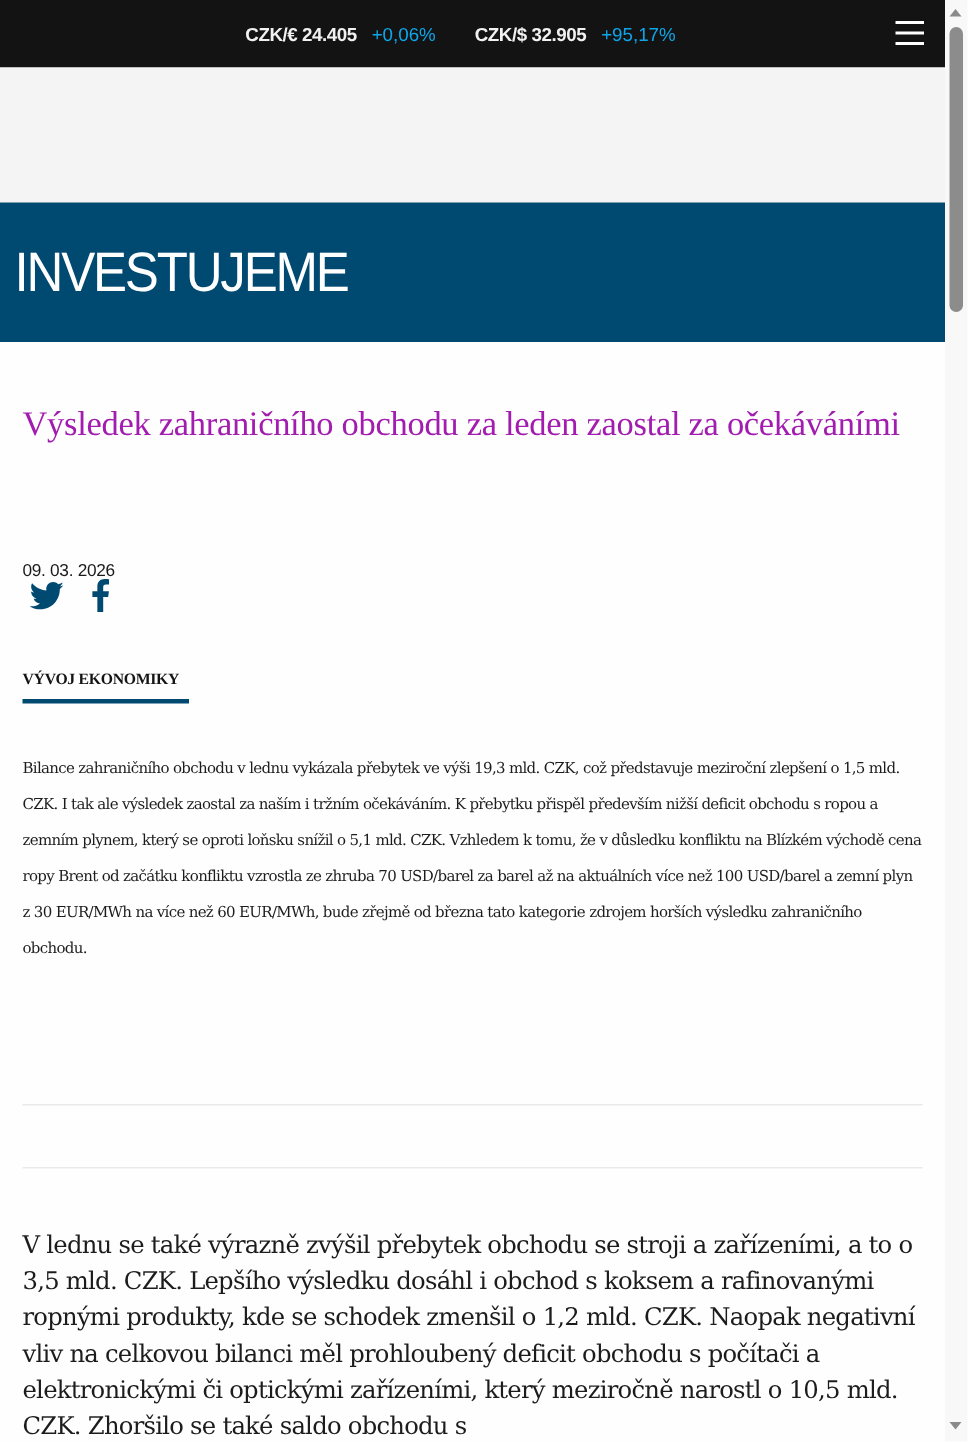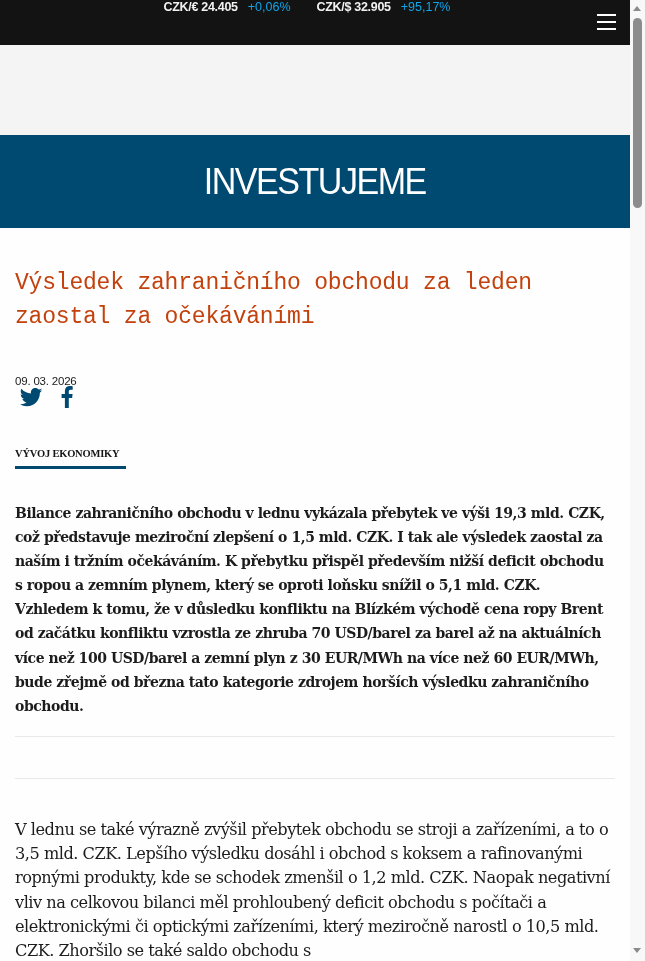--- a/index.html
+++ b/index.html
@@ -3,48 +3,48 @@
   <meta charset="utf-8">
   <style>
     * { box-sizing: border-box; margin: 0; padding: 0; }
     html, body { width: 645px; height: 961px; overflow: hidden; background: #fefefe; }
     body { position: relative; font-family: "DejaVu Sans", sans-serif; }
 
     .page { position: absolute; left: 0; top: 0; width: 630px; height: 961px; overflow: hidden; background: #fefefe; }
 
     
     .topbar { position: absolute; left: 0; top: 0; width: 630px; height: 45px; background: #131313; }
-    .rates { position: absolute; left: 0; top: 0; width: 630px; height: 45px; display: flex; justify-content: center; align-items: flex-start; gap: 26px; padding-right: 16px; }
+    .rates { position: absolute; left: 0; top: 0; width: 630px; height: 45px; display: flex; justify-content: center; align-items: center; gap: 26px; padding-right: 16px; }
     .rate { display: flex; align-items: center; gap: 10px; font-family: "Liberation Sans", sans-serif; font-size: 12.5px; }
     .rate-label { color: #f1f1f1; font-weight: 700; letter-spacing: -0.3px; }
     .rate-change { color: #0ea5e9; font-weight: 400; }
     .menu-btn { position: absolute; left: 597px; top: 13px; width: 20px; height: 18px; cursor: pointer; }
     .menu-btn span { position: absolute; left: 0; width: 19px; height: 2px; background: #fff; }
     .menu-btn span:nth-child(1) { top: 1px; }
     .menu-btn span:nth-child(2) { top: 8px; }
     .menu-btn span:nth-child(3) { top: 15px; }
 
     
     .ad-slot { position: absolute; left: 0; top: 45px; width: 630px; height: 90px; background: #f4f4f4; }
 
     
-    .banner { position: absolute; left: 0; top: 135px; width: 630px; height: 93px; background: #004971; display: flex; align-items: center; justify-content: center; }
+    .banner { position: absolute; left: 0; top: 135px; width: 630px; height: 93px; background: #004971; display: flex; align-items: center; justify-content: flex-start; }
     .brand { color: #fff; font-family: "Liberation Sans", sans-serif; font-size: 37px; font-weight: 400; letter-spacing: -1.6px; transform: scaleX(0.92); margin-left: 0; }
 
     
     .article { position: absolute; left: 15px; top: 228px; width: 600px; }
-    .title { position: absolute; left: 0; top: 38px; width: 590px; font-family: Liberation Mono, monospace; font-size: 23px; line-height: 34px; color: #c2410c; font-weight: 400; letter-spacing: -0.2px; }
+    .title { position: absolute; left: 0; top: 38px; width: 590px; font-family: Liberation Serif, serif; font-size: 23px; line-height: 34px; color: #a21caf; font-weight: 400; letter-spacing: -0.2px; }
     .date { position: absolute; left: 0; top: 125px; font-family: "Liberation Sans", sans-serif; font-size: 11.5px; color: #1a1a1a; letter-spacing: -0.2px; margin-top: 22px; }
     .social { position: absolute; left: 5px; top: 158px; display: flex; gap: 18px; align-items: center; }
     .social .icon { display: inline-block; cursor: pointer; }
     .category { position: absolute; left: 0; top: 220px; font-family: Liberation Serif, serif; font-size: 10.5px; font-weight: 700; color: #141414; letter-spacing: -0.2px; }
     .category-line { position: absolute; left: 0; top: 238px; width: 111px; height: 3px; background: #004971; }
 
     .para { position: absolute; left: 0; width: 600px; font-family: "DejaVu Serif", serif; color: #1c1c1c; }
-    .para-1 { top: 273px; font-size: 14px; line-height: 24.1px; font-weight: 700; letter-spacing: -0.45px; }
+    .para-1 { top: 273px; font-size: 10px; line-height: 24.1px; font-weight: 400; letter-spacing: -0.45px; }
     .divider { position: absolute; left: 0; width: 600px; height: 1px; background: #e9e9e9; }
     .divider-1 { top: 508px; }
     .divider-2 { top: 550px; }
     .para-2 { top: 590px; font-size: 16.2px; line-height: 24.2px; font-weight: 400; letter-spacing: -0.5px; }
 
     
     .scrollbar { position: absolute; left: 630px; top: 0; width: 15px; height: 961px; background: #f8f8f8; }
     .scroll-up { position: absolute; left: 3px; top: 6px; width: 0; height: 0; border-left: 4.5px solid transparent; border-right: 4.5px solid transparent; border-bottom: 5px solid #8a8a8a; cursor: pointer; }
     .scroll-down { position: absolute; left: 3px; top: 948px; width: 0; height: 0; border-left: 4.5px solid transparent; border-right: 4.5px solid transparent; border-top: 5px solid #8a8a8a; cursor: pointer; }
     .scroll-thumb { position: absolute; left: 3px; top: 18px; width: 9px; height: 190px; background: #8c8c8c; border-radius: 5px; cursor: pointer; }

